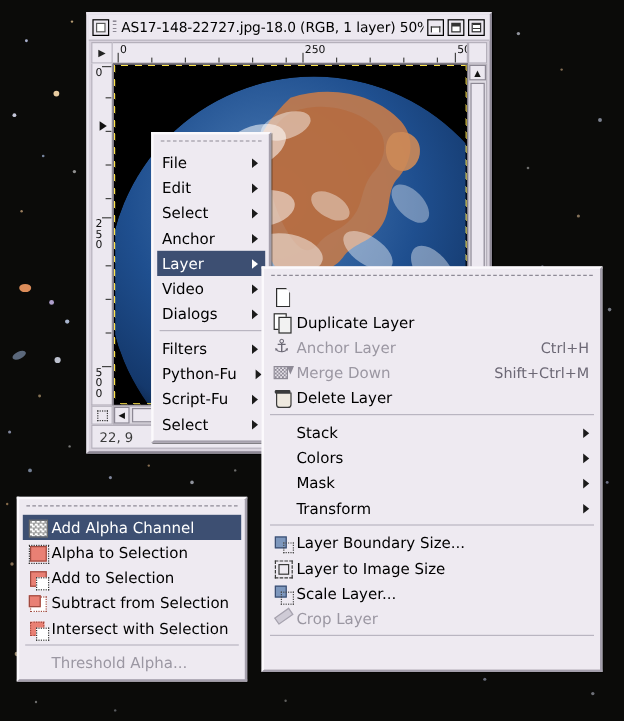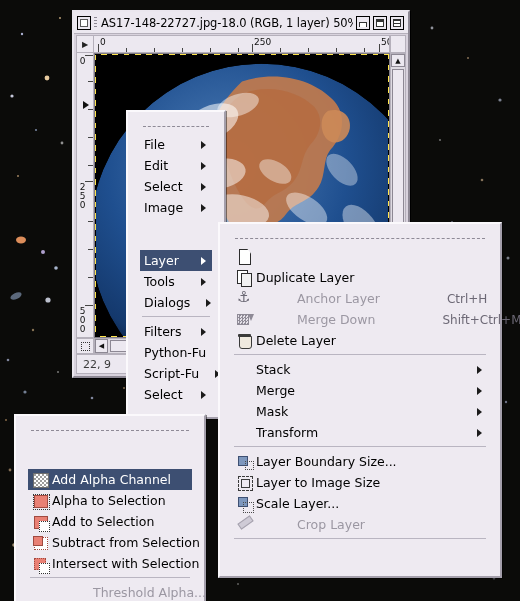--- a/index.html
+++ b/index.html
@@ -153,40 +153,40 @@
     font-size: 11px;
     color: #3a3a3a;
   }
 
   
   .menu {
     position: absolute;
     background: #eeeaf1;
     border: 2px solid;
     border-color: #fbf9fc #a49fab #a49fab #fbf9fc;
-    padding: 12px;
+    padding: 3px;
     font-size: 12.5px;
     color: #000;
     box-shadow: 1px 1px 0 rgba(0,0,0,0.45);
   }
   .tearoff {
     height: 7px;
     margin: 2px 3px 1px 3px;
     border-top: 1px dashed #8e8a96;
   }
   .mi {
     display: flex;
     align-items: center;
     height: 21px;
     padding: 0 6px 0 4px;
     white-space: nowrap;
     position: relative;
   }
-  .mi.sel { background: #3d4f72; color: #fff; margin-top: 32px; }
-  .mi.disabled { color: #9b97a2; gap: 41px; }
+  .mi.sel { background: #3d4f72; color: #fff; }
+  .mi.disabled { color: #9b97a2; }
   .mi .ico {
     width: 17px; height: 17px;
     flex: none;
     margin-right: 3px;
     position: relative;
   }
   .mi .ico.none { background: none; }
   .mi .lbl { flex: 1 1 auto; }
   .mi .accel {
     margin-left: 26px;
@@ -540,29 +540,29 @@
     </div>
     <div class="mi">
       <span class="lbl">Edit</span>
       <span class="arrow"></span>
     </div>
     <div class="mi">
       <span class="lbl">Select</span>
       <span class="arrow"></span>
     </div>
     <div class="mi">
-      <span class="lbl">Image</span>
+      <span class="lbl">Anchor</span>
       <span class="arrow"></span>
     </div>
     <div class="mi sel">
       <span class="lbl">Layer</span>
       <span class="arrow"></span>
     </div>
     <div class="mi">
-      <span class="lbl">Tools</span>
+      <span class="lbl">Video</span>
       <span class="arrow"></span>
     </div>
     <div class="mi">
       <span class="lbl">Dialogs</span>
       <span class="arrow"></span>
     </div>
     <div class="sep"></div>
     <div class="mi">
       <span class="lbl">Filters</span>
       <span class="arrow"></span>
@@ -608,21 +608,21 @@
 
     <div class="sep"></div>
 
     <div class="mi">
       <span class="ico none"></span>
       <span class="lbl">Stack</span>
       <span class="arrow"></span>
     </div>
     <div class="mi">
       <span class="ico none"></span>
-      <span class="lbl">Merge</span>
+      <span class="lbl">Colors</span>
       <span class="arrow"></span>
     </div>
     <div class="mi">
       <span class="ico none"></span>
       <span class="lbl">Mask</span>
       <span class="arrow"></span>
     </div>
     <div class="mi">
       <span class="ico none"></span>
       <span class="lbl">Transform</span>

